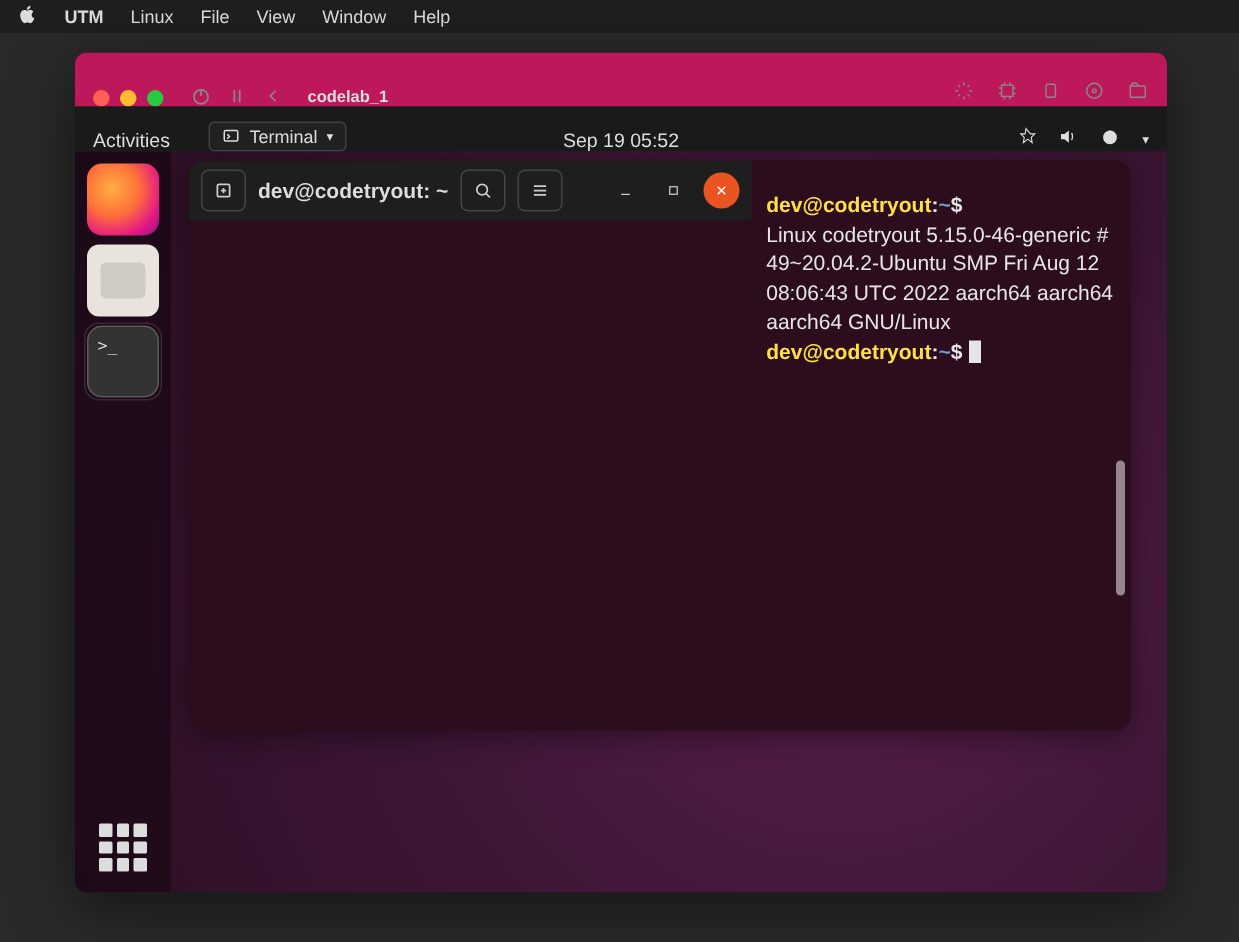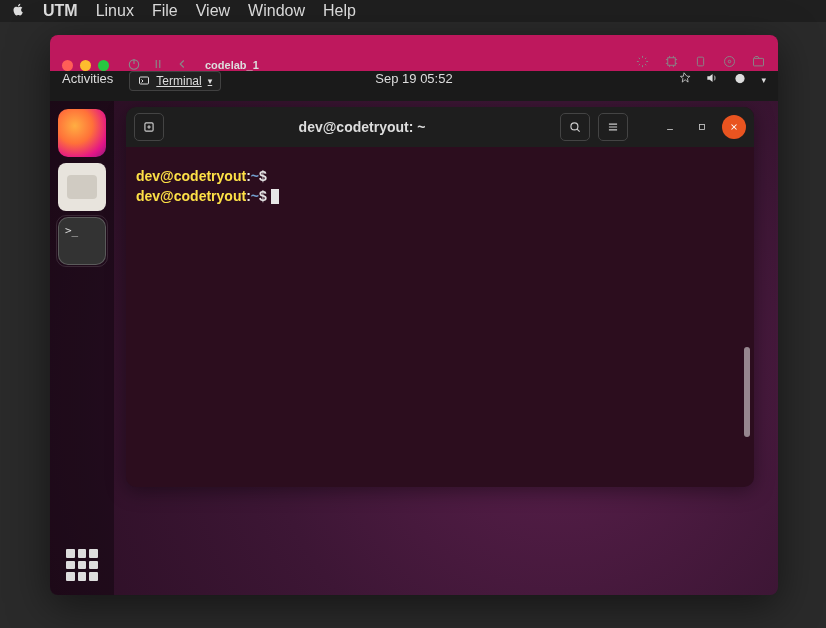--- a/index.html
+++ b/index.html
@@ -1,19 +1,19 @@
 <!DOCTYPE html>
 <html><head>
 <meta charset="utf-8">
 <style>
 * { margin:0; padding:0; box-sizing:border-box; font-family:-apple-system,BlinkMacSystemFont,"Segoe UI",sans-serif; }
 body { width:826px; height:628px; background:#2a2a2a; overflow:hidden; position:relative; }
 
 
-.mac-menubar { height:22px; background:#1f1f1f; display:flex; align-items:center; padding:0 12px; gap:18px; color:#ddd; font-size:16px; }
+.mac-menubar { height:22px; background:#1f1f1f; display:flex; align-items:center; padding:0 12px; gap:18px; color:#ddd; font-size:12px; }
 .mac-menubar .apple-icon svg { width:13px; height:13px; fill:#ddd; }
 .mac-menubar .bold { font-weight:600; }
 
 
 .utm-window { position:absolute; left:50px; top:35px; width:728px; height:560px; background:#222; border-radius:8px; overflow:hidden; box-shadow:0 10px 40px rgba(0,0,0,0.5); display:flex; flex-direction:column; }
 
 
 .utm-titlebar { height:36px; background:#be185d; display:flex; align-items:flex-end; padding:0 12px; gap:10px; color:#aaa; font-size:11px; }
 .traffic { display:flex; gap:7px; margin-right:8px; }
 .tl { width:11px; height:11px; border-radius:50%; }
@@ -21,43 +21,43 @@
 .tl.yellow { background:#febc2e; }
 .tl.green { background:#28c840; }
 .utm-titlebar .tb-icon { color:#888; display:flex; align-items:center; }
 .utm-titlebar .tb-icon svg { width:14px; height:14px; stroke:#888; fill:none; }
 .utm-titlebar .title { color:#ddd; font-weight:600; margin-left:6px; }
 .utm-titlebar .spacer { flex:1; }
 .utm-titlebar .right-icons { display:flex; gap:14px; align-items:center; }
 .utm-titlebar .right-icons svg { width:15px; height:15px; stroke:#888; fill:none; }
 
 
-.gnome-top { height:30px; background:#1a1a1a; display:flex; align-items:flex-start; padding:0 12px; color:#ddd; font-size:13px;gap:16px; }
+.gnome-top { height:30px; background:#1a1a1a; display:flex; align-items:flex-end; padding:0 12px; color:#ddd; font-size:13px; }
 .gnome-top .activities { font-weight:500; }
-.gnome-top .terminal-ind { display:flex; align-items:center; gap:6px; background:rgba(255,255,255,0.03); border:1px solid rgba(255,255,255,0.15); border-radius:4px; padding:2px 8px; font-size:12px;text-decoration:underline; }
+.gnome-top .terminal-ind { margin-left:26px; display:flex; align-items:center; gap:6px; background:rgba(255,255,255,0.03); border:1px solid rgba(255,255,255,0.15); border-radius:4px; padding:2px 8px; font-size:12px; }
 .gnome-top .terminal-ind svg { width:12px; height:12px; stroke:#ddd; fill:none; }
 .gnome-top .center { position:absolute; left:50%; transform:translateX(-50%); font-size:13px; }
 .gnome-top .right { margin-left:auto; display:flex; gap:14px; align-items:center; }
 .gnome-top .right svg { width:14px; height:14px; fill:#ddd; }
 
 
 .ubuntu-body { flex:1; position:relative; background:radial-gradient(circle at 70% 60%, #5a1f4c 0%, #3d1635 50%, #2a0e23 100%); overflow:hidden; }
 .dock { position:absolute; left:0; top:0; bottom:0; width:64px; background:rgba(0,0,0,0.35); display:flex; flex-direction:column; align-items:center; padding-top:8px; gap:6px; }
 .dock-icon { width:48px; height:48px; border-radius:10px; display:flex; align-items:center; justify-content:center; }
 .dock-icon.firefox { background:radial-gradient(circle at 35% 35%, #ffae42 0%, #ff7139 40%, #e31587 75%, #8a1b7c 100%); }
 .dock-icon.files { background:#e8e4dd; border-radius:8px; }
 .dock-icon.files::after { content:""; width:30px; height:24px; background:#d0cbc2; border-radius:4px; }
 .dock-icon.terminal { background:#333; border:1px solid rgba(255,255,255,0.2); position:relative; }
 .dock-icon.terminal::before { content:">_"; color:#ddd; font-size:11px; position:absolute; top:6px; left:6px; font-family:monospace; }
 .dock-icon.terminal::after { content:""; position:absolute; inset:-3px; border:1px solid rgba(255,255,255,0.12); border-radius:10px; }
 .dock .apps-grid { margin-top:auto; margin-bottom:14px; width:32px; height:32px; display:grid; grid-template-columns:repeat(3,1fr); grid-template-rows:repeat(3,1fr); gap:3px; }
 .dock .apps-grid span { background:#ddd; border-radius:1px; }
 
 
-.term-window { position:absolute; left:76px; top:6px; width:628px; height:380px; background:#2c0d1e; border-radius:10px; overflow:hidden; display:flex; flex-direction:column; box-shadow:0 4px 20px rgba(0,0,0,0.4); }
+.term-window { position:absolute; left:76px; top:6px; width:628px; height:380px; background:#2c0d1e; border-radius:10px; overflow:hidden; display:flex; flex-direction:row; box-shadow:0 4px 20px rgba(0,0,0,0.4); }
 .term-titlebar { height:40px; background:#1e1e1e; display:flex; align-items:center; padding:0 8px; gap:8px; }
 .term-titlebar .tbtn { width:30px; height:28px; border:1px solid #444; border-radius:5px; display:flex; align-items:center; justify-content:center; }
 .term-titlebar .tbtn svg { width:14px; height:14px; stroke:#ccc; fill:none; }
 .term-titlebar .term-title { flex:1; text-align:center; color:#ddd; font-size:14px; font-weight:600; }
 .term-titlebar .win-btn { width:24px; height:24px; border-radius:50%; display:flex; align-items:center; justify-content:center; }
 .term-titlebar .win-btn svg { width:10px; height:10px; stroke:#ccc; fill:none; }
 .term-titlebar .close { background:#e95420; }
 .term-titlebar .close svg { stroke:#fff; }
 
 .term-body { flex:1; padding:20px 10px 10px 10px; position:relative; font-family:"Ubuntu Mono","DejaVu Sans Mono",monospace; font-size:14px; line-height:1.4; color:#e6e6e6; overflow:hidden; }
@@ -216,18 +216,19 @@
           </div>
         <div class="win-btn close">
             <svg viewBox="0 0 24 24" stroke-width="2.5">
               <line x1="6" y1="6" x2="18" y2="18"></line>
               <line x1="6" y1="18" x2="18" y2="6"></line>
             </svg>
           </div>
       </div>
       <div class="term-body" id="term-body">
         <div class="term-line"><span class="prompt-user">dev@codetryout</span><span class="prompt-colon">:</span><span class="prompt-path">~</span><span class="prompt-colon">$</span> </div>
+          <div class="term-line">Linux codetryout 5.15.0-46-generic #49~20.04.2-Ubuntu SMP Fri Aug 12 08:06:43 UTC 2022 aarch64 aarch64 aarch64 GNU/Linux</div>
           <div class="term-line"><span class="prompt-user">dev@codetryout</span><span class="prompt-colon">:</span><span class="prompt-path">~</span><span class="prompt-colon">$</span> <span class="cursor"></span></div>
           <div class="scrollbar"></div>
       </div>
     </div>
   </div>
 </div>
 
 </body></html>

